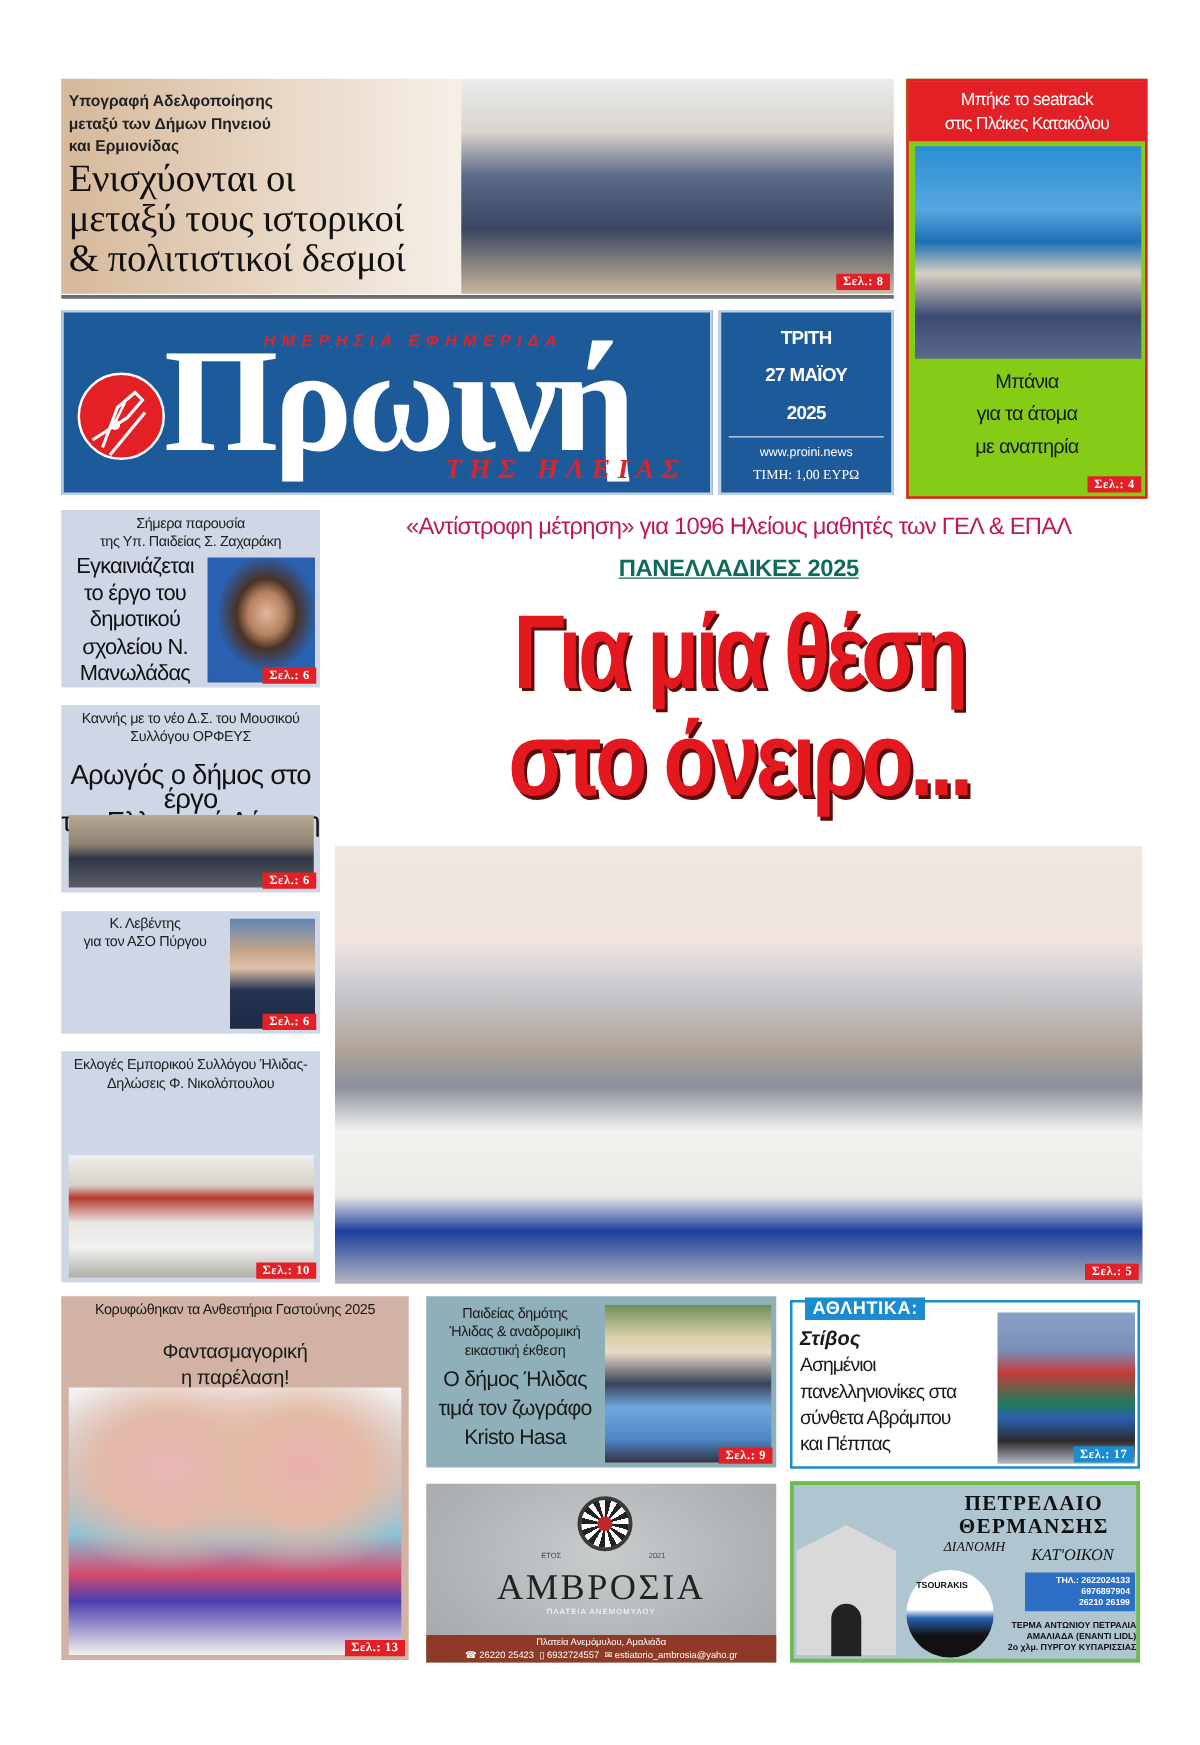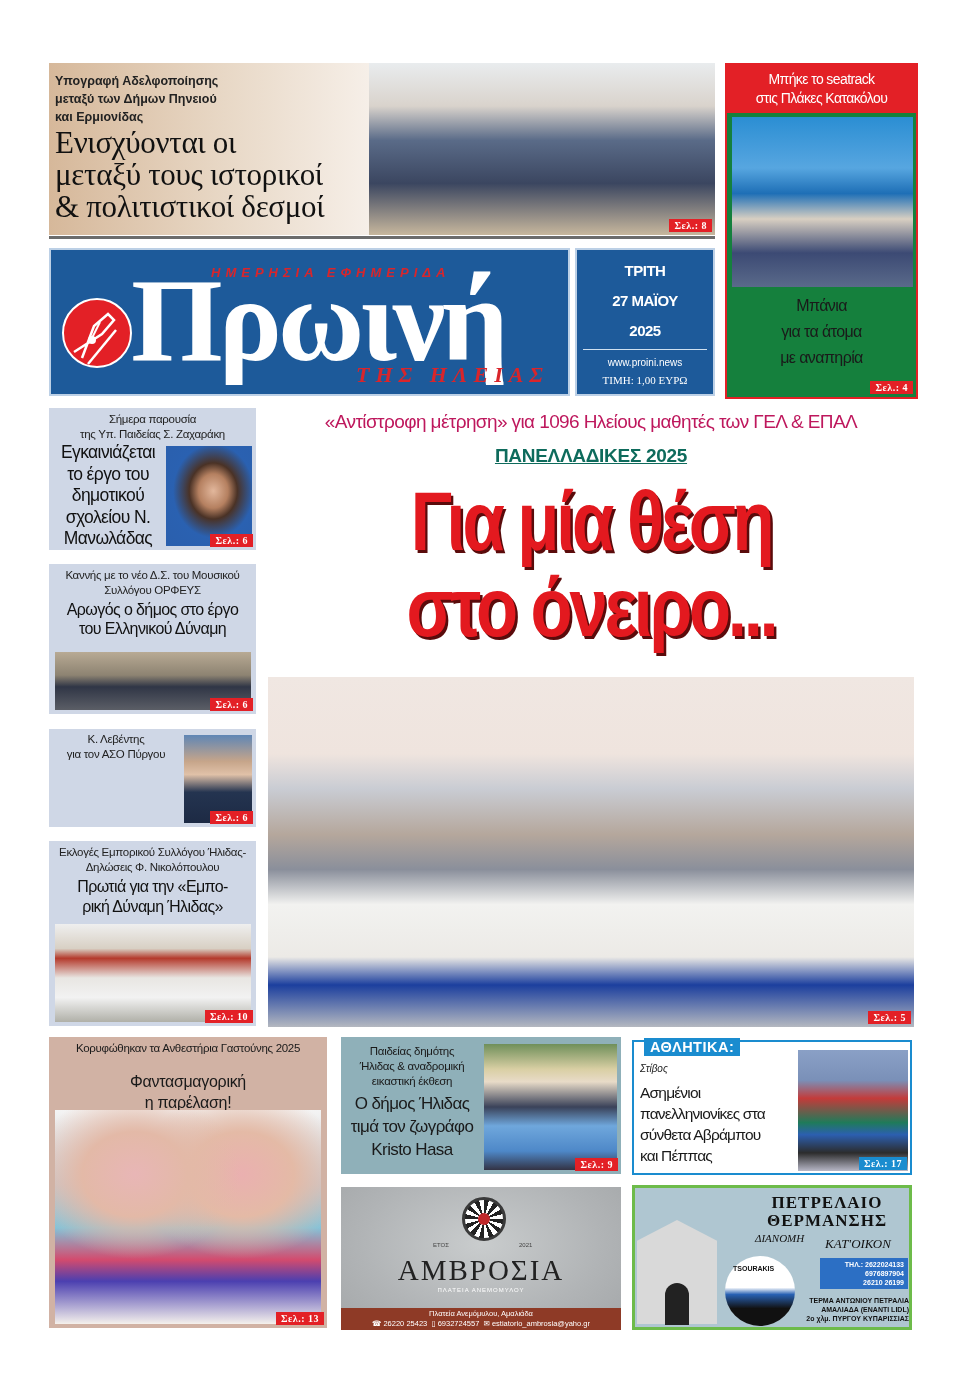--- a/index.html
+++ b/index.html
@@ -10,21 +10,21 @@
 .photo{position:absolute;overflow:hidden}
 
 
 #top-left{left:49px;top:63px;width:320px;height:172px;background:linear-gradient(90deg,#d6b89a 0%,#e8d8c6 55%,#f6efe8 100%)}
 #top-left .kick{position:absolute;left:6px;top:9px;font-size:12.5px;font-weight:bold;line-height:18px;color:#222;width:220px}
 #top-left .head{position:absolute;left:6px;top:64px;font-family:"Liberation Serif",serif;font-size:31px;line-height:32px;color:#111;width:320px;letter-spacing:-0.3px}
 #top-photo{left:369px;top:63px;width:346px;height:172px;background:linear-gradient(180deg,#e9ecee 0%,#d9d3cc 25%,#5a6b88 45%,#3b4660 70%,#c7b79d 100%)}
 .rule-top{left:49px;top:236px;width:666px;height:3px;background:#6c6c6c}
 
 
-#rt{left:725px;top:63px;width:193px;height:336px;background:#15803d;border:2px solid #e32026}
+#rt{left:725px;top:63px;width:193px;height:336px;background:#84cc16;border:2px solid #e32026}
 #rt .hdr{background:#e32026;color:#fff;text-align:center;font-size:14px;line-height:19px;padding:5px 2px 5px;font-weight:normal;letter-spacing:-0.6px}
 #rt .ph{position:absolute;left:5px;top:52px;width:181px;height:170px;background:linear-gradient(180deg,#2b8ed3 0%,#57a6e0 30%,#1e6fb6 45%,#d8cfc2 60%,#3c4a74 80%,#5a6a8a 100%)}
 #rt .title{position:absolute;left:0;top:228px;width:100%;text-align:center;font-size:16px;line-height:26px;color:#1a1a1a;letter-spacing:-0.6px}
 
 
 #mast{left:49px;top:248px;width:521px;height:148px;background:#1d5a9a;border:2px solid #bcd0e6}
 #mast .logo-c{position:absolute;left:11px;top:48px;width:70px;height:70px;border-radius:50%;background:#e32026;border:2px solid #ffffff}
 #mast .sup{position:absolute;left:160px;top:15px;font-family:"Liberation Sans",sans-serif;font-weight:bold;color:#d9252b;font-size:13px;letter-spacing:5px;font-style:italic}
 #mast .name{position:absolute;left:80px;top:-4px;font-family:"Liberation Serif",serif;font-weight:bold;color:#fff;font-size:118px;line-height:150px;letter-spacing:-4px}
 #mast .sub{position:absolute;left:305px;top:112px;font-family:"Liberation Serif",serif;font-weight:bold;font-style:italic;color:#d9252b;font-size:22px;letter-spacing:6px}
@@ -37,21 +37,21 @@
 
 .lbox{position:absolute;left:49px;width:207px;background:#cfd7e6}
 .lbox .kick{text-align:center;font-size:11.5px;line-height:15px;color:#222;letter-spacing:-0.3px}
 .lbox .head{font-size:17px;line-height:20px;color:#111;font-weight:normal;letter-spacing:-0.6px}
 #lb1{top:408px;height:142px}
 #lb1 .kick{padding-top:4px}
 #lb1 .head{position:absolute;left:4px;top:34px;width:110px;text-align:center;font-size:17.5px;line-height:21.5px}
 #lb1 .ph{left:117px;top:38px;width:86px;height:100px;background:radial-gradient(ellipse at 55% 45%,#e2b79c 0%,#b58060 22%,#4a3226 36%,#2a61b1 60%,#2a5fad 100%)}
 #lb2{top:564px;height:150px}
 #lb2 .kick{padding-top:4px}
-#lb2 .head{text-align:center;margin-top:2px;font-size:16px;line-height:19px}
+#lb2 .head{text-align:center;margin-top:12px;font-size:22px;line-height:19px}
 #lb2 .ph{left:6px;top:90px;width:196px;height:66px;background:linear-gradient(180deg,#b8aa94 0%,#8d8372 40%,#303646 60%,#5b5e66 100%)}
 #lb3{top:729px;height:98px}
 #lb3 .kick{position:absolute;left:2px;top:3px;width:130px}
 #lb3 .head{position:absolute;left:2px;top:33px;width:130px;text-align:center;font-size:17.5px;line-height:20px}
 #lb3 .ph{left:135px;top:6px;width:68px;height:88px;background:linear-gradient(180deg,#5f86b5 0%,#c6a58a 30%,#e0c1a8 45%,#243450 65%,#1d2a44 100%)}
 #lb4{top:841px;height:185px}
 #lb4 .kick{padding-top:4px}
 #lb4 .head{text-align:center;margin-top:2px;font-size:16px;line-height:20px}
 #lb4 .ph{left:6px;top:83px;width:196px;height:98px;background:linear-gradient(180deg,#efefef 0%,#d8d0c4 25%,#b43a2c 35%,#e8e6e2 55%,#f2f2f2 75%,#b0b0a8 100%)}
 
@@ -67,21 +67,21 @@
 #bb1{left:49px;top:1037px;width:278px;height:291px;background:#d1b2a4}
 #bb1 .kick{text-align:center;font-size:11.5px;padding-top:5px;letter-spacing:-0.3px}
 #bb1 .head{text-align:center;font-size:16px;line-height:21px;margin-top:17px;letter-spacing:-0.3px}
 #bb1 .ph{left:6px;top:73px;width:266px;height:214px;background:radial-gradient(ellipse at 30% 30%,#e8b6b6 0%,#e3b9a7 20%,transparent 40%),radial-gradient(ellipse at 70% 30%,#eab0b0 0%,#e4baa6 20%,transparent 40%),linear-gradient(180deg,#f4f4f4 0%,#c5c8ce 35%,#83c3d9 55%,#d34b6e 70%,#4b3fb0 80%,#f5f1ec 100%)}
 #bb2{left:341px;top:1037px;width:280px;height:137px;background:#8fb0b9}
 #bb2 .kick{position:absolute;left:2px;top:7px;width:138px;text-align:center;font-size:11.5px;line-height:15px;letter-spacing:-0.3px}
 #bb2 .head{position:absolute;left:2px;top:55px;width:138px;text-align:center;font-size:17px;line-height:23px;letter-spacing:-0.6px}
 #bb2 .ph{left:143px;top:7px;width:133px;height:126px;background:linear-gradient(180deg,#6f8f5a 0%,#d9cfa4 20%,#e8dbc8 30%,#3a4259 50%,#6fa7dc 65%,#4e88c8 85%,#334 100%)}
 #bb3{left:632px;top:1040px;width:280px;height:135px;border:2px solid #1a8ccf;background:#fff}
 #bb3 .tag{position:absolute;left:10px;top:-4px;background:#1a8ccf;color:#fff;font-weight:bold;font-size:14.5px;padding:1px 6px;letter-spacing:0.5px}
-#bb3 .sub{position:absolute;left:6px;top:21px;font-style:italic;font-weight:normal;font-size:10px}
+#bb3 .sub{position:absolute;left:6px;top:21px;font-style:italic;font-weight:bold;font-size:16px}
 #bb3 .head{position:absolute;left:6px;top:40px;width:160px;font-size:15.5px;line-height:21px;letter-spacing:-0.8px}
 #bb3 .ph{left:164px;top:8px;width:110px;height:121px;background:linear-gradient(180deg,#8aa0c6 0%,#7a90b8 25%,#c33b3a 40%,#1f7b5a 60%,#2c5fb0 70%,#2c2c2c 85%,#b7b7c7 100%)}
 
 
 #ad1{left:341px;top:1187px;width:280px;height:143px;background:radial-gradient(ellipse at 50% 40%,#c9cccd 0%,#b1b4b6 60%,#a3a6a8 100%)}
 #ad1 .emblem{position:absolute;left:121px;top:10px;width:44px;height:44px;border-radius:50%;background:repeating-conic-gradient(#222 0deg 15deg,#fff 15deg 30deg);border:3px solid #3a3a3a}
 #ad1 .emblem::after{content:"";position:absolute;left:13px;top:13px;width:12px;height:12px;border-radius:50%;background:#c0282b}
 #ad1 .name{position:absolute;left:0;top:67px;width:100%;text-align:center;font-family:"Liberation Serif",serif;font-size:29px;letter-spacing:2px;color:#222}
 #ad1 .year{position:absolute;top:55px;font-size:6px;color:#444}
 #ad1 .tagline{position:absolute;left:0;top:100px;width:100%;text-align:center;font-size:6px;color:#fff;letter-spacing:1px}
@@ -189,24 +189,20 @@
   </div>
   <div class="ph photo"></div>
   <span class="pg">Σελ.: 6</span>
 </div>
 
 <div id="lb4" class="lbox">
   <div class="kick">
     <div>Εκλογές Εμπορικού Συλλόγου Ήλιδας-</div>
     <div>Δηλώσεις Φ. Νικολόπουλου</div>
   </div>
-  <div class="head">
-    <div>Πρωτιά για την «Εμπο-</div>
-    <div>ρική Δύναμη Ήλιδας»</div>
-  </div>
   <div class="ph photo"></div>
   <span class="pg">Σελ.: 10</span>
 </div>
 
 <div id="main-kick" class="abs">«Αντίστροφη μέτρηση» για 1096 Ηλείους μαθητές των ΓΕΛ &amp; ΕΠΑΛ</div>
 <div id="main-tag" class="abs">
   <span>ΠΑΝΕΛΛΑΔΙΚΕΣ 2025</span>
 </div>
 <div id="main-head" class="abs">
   <div>Για μία θέση</div>

